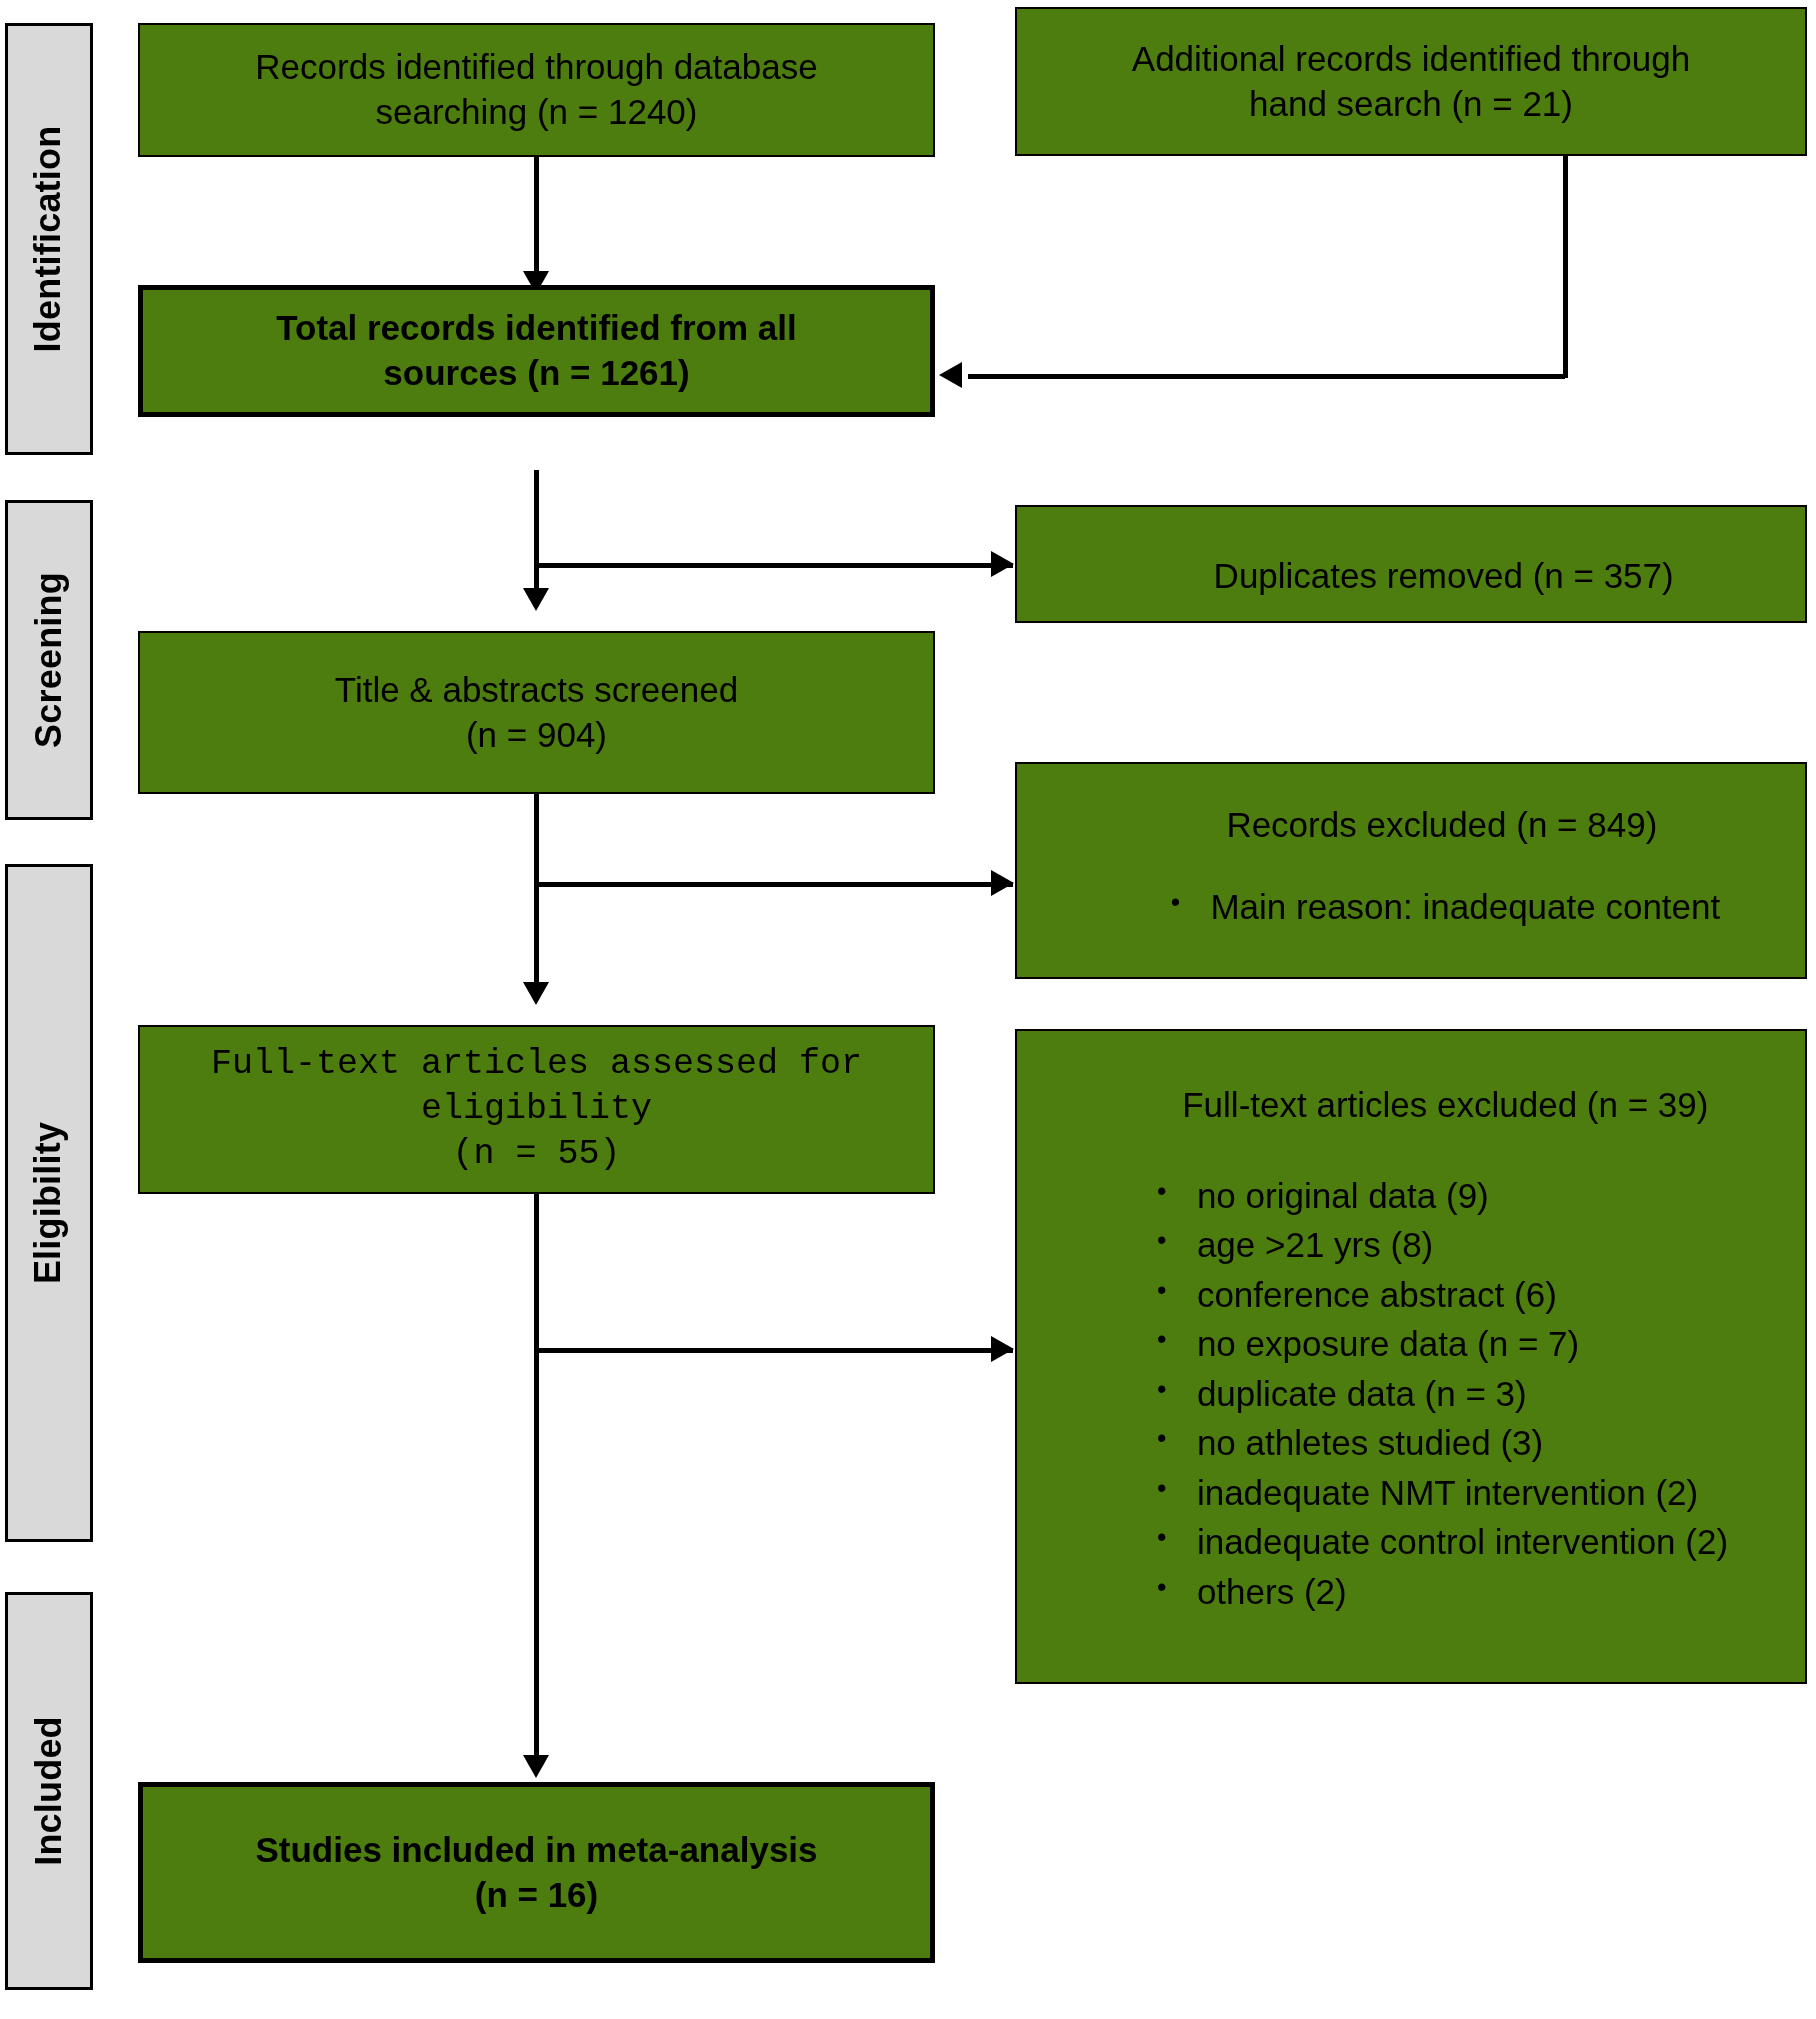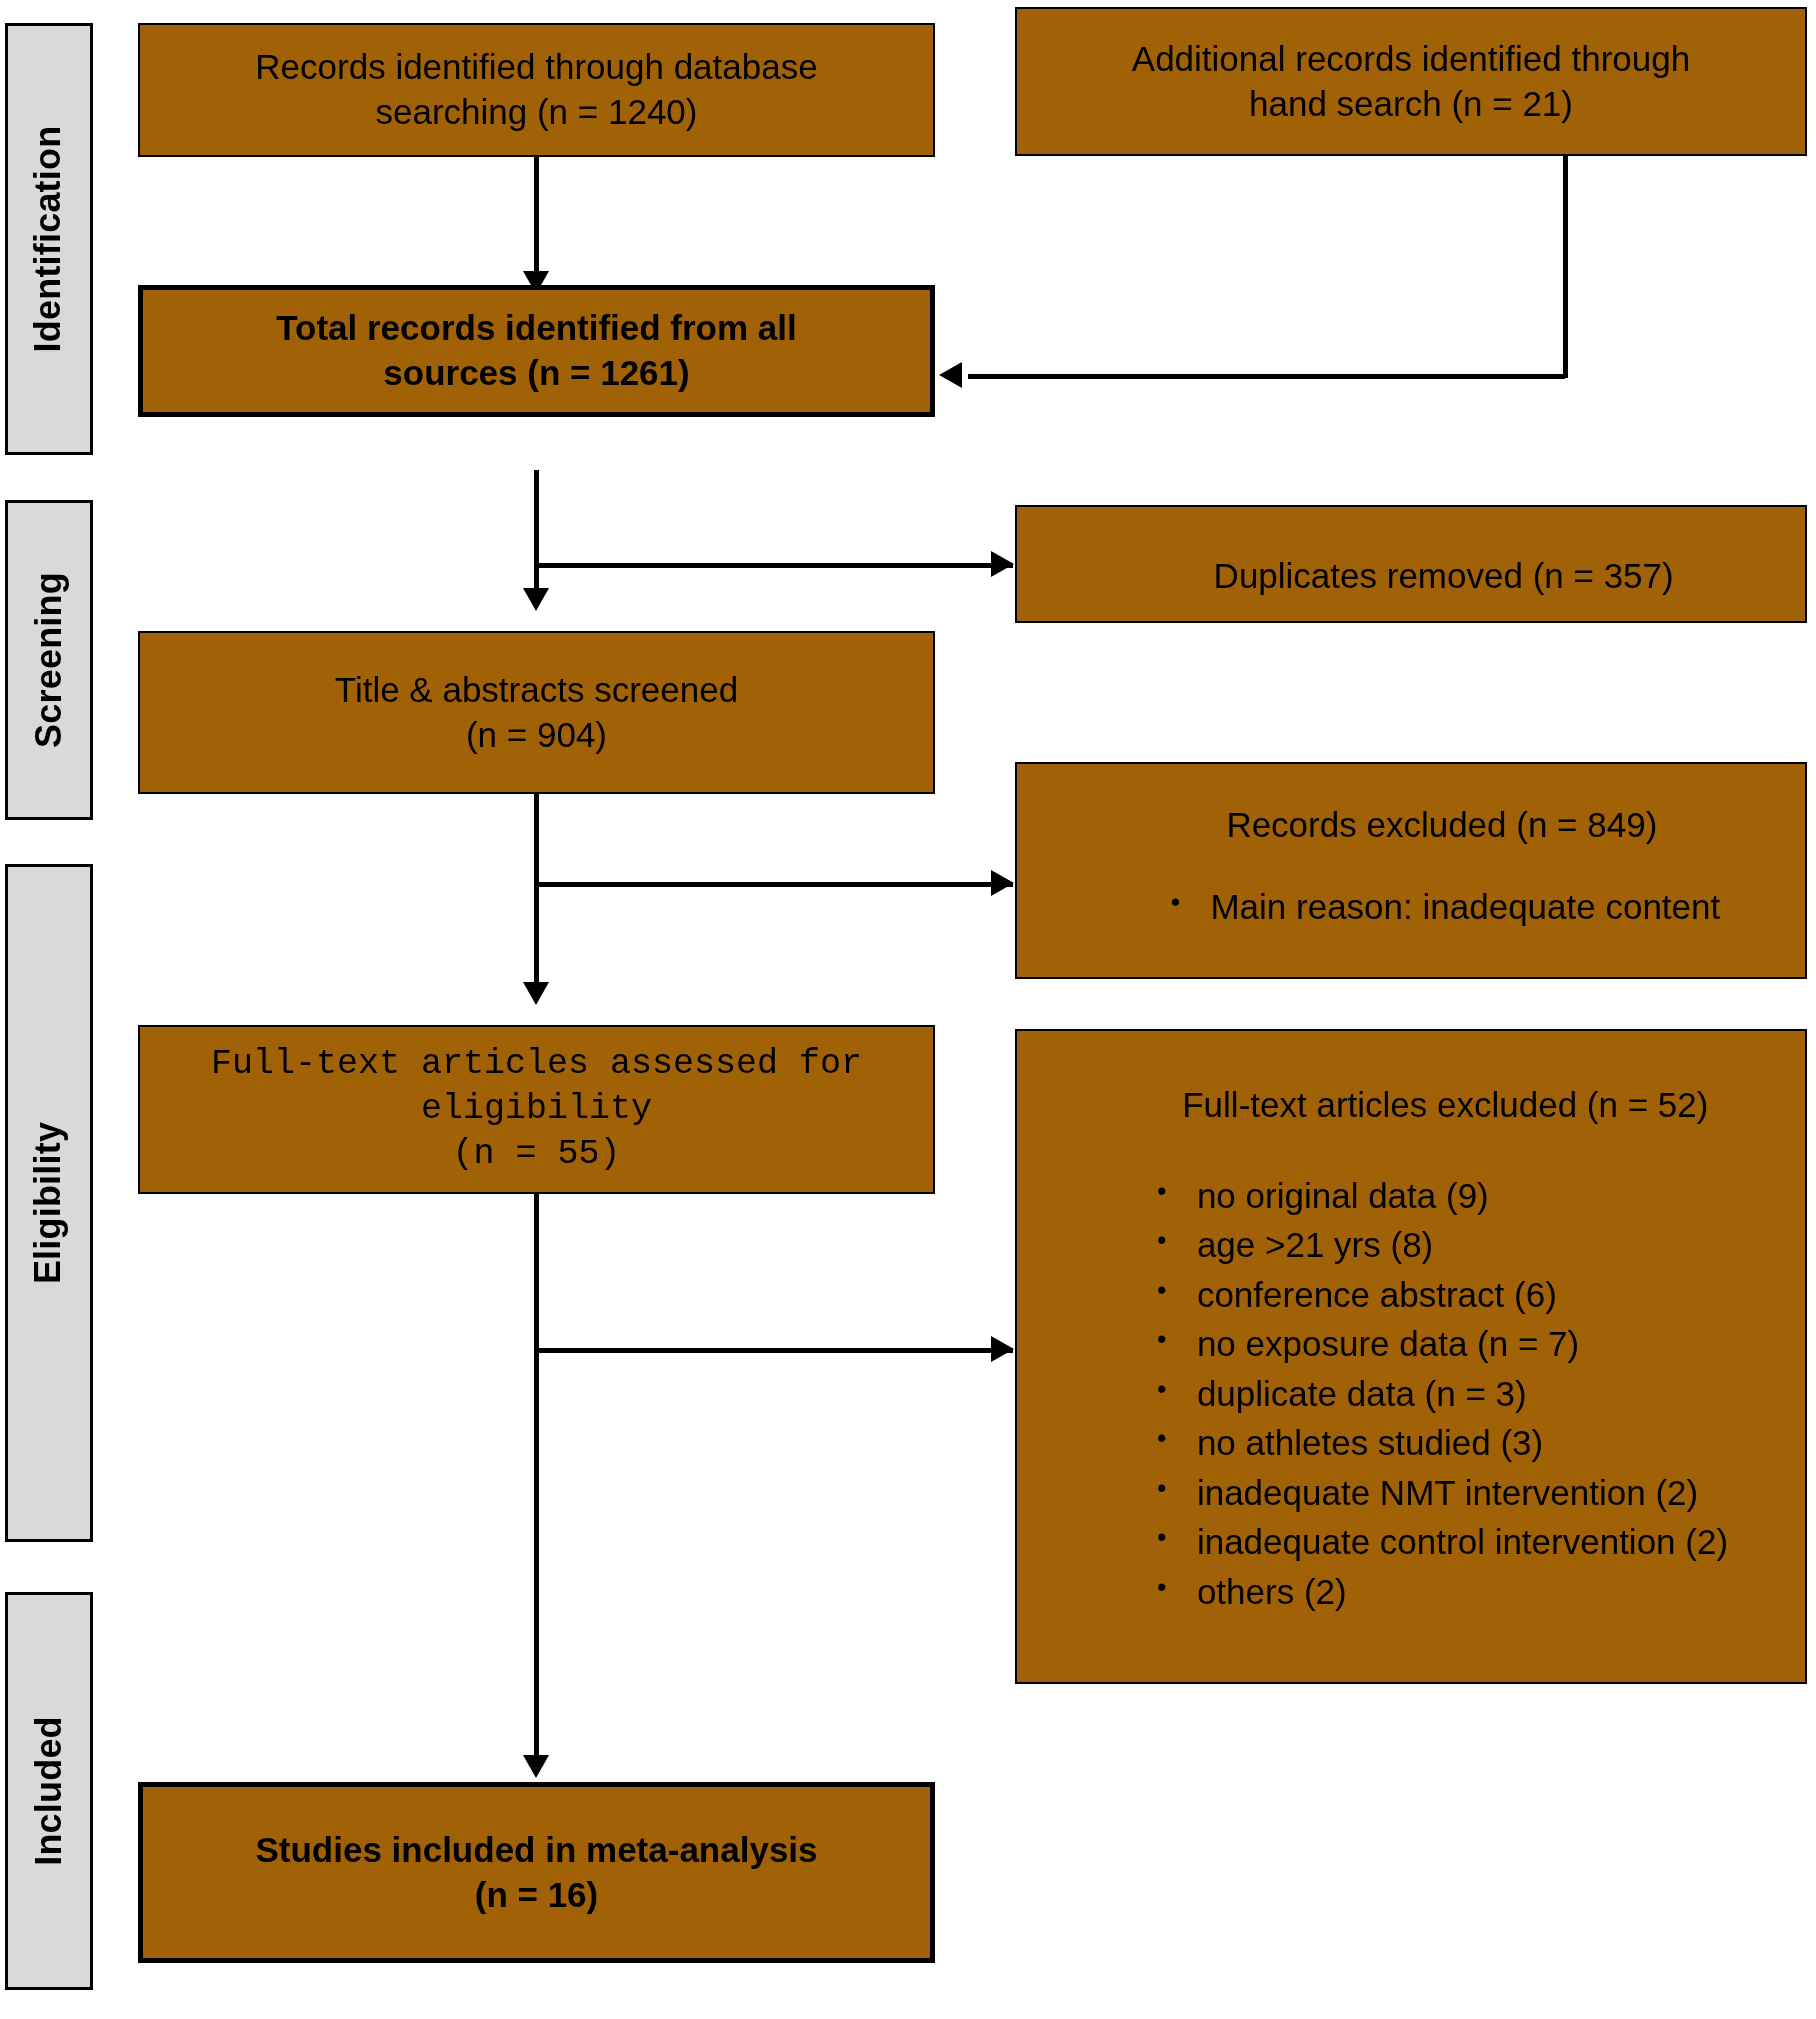--- a/index.html
+++ b/index.html
@@ -31,21 +31,21 @@
     white-space: nowrap;
     font-weight: bold;
     font-size: 36px;
     color: #000000;
     letter-spacing: 0.2px;
   }
 
   
   .node {
     position: absolute;
-    background: #a16207;
+    background: #4d7c0f;
     border: 2.7px solid #000000;
     box-sizing: border-box;
   }
   .node.thick {
     border-width: 5.4px;
   }
   .node-inner {
     width: 100%;
     height: 100%;
     display: flex;
@@ -226,21 +226,21 @@
 
   <div class="node" style="left:138px; top:1025px; width:797px; height:169px;font-family:Liberation Mono, monospace;">
     <div class="node-inner">
       <div class="node-text">Full-text articles assessed for eligibility</div>
       <div class="node-text">(n =  55)</div>
     </div>
   </div>
 
   <div class="node" style="left:1015px; top:1029px; width:792px; height:655px;">
     <div class="node-inner left-align" style="padding:40px 9px 0 65px;">
-      <div class="box-heading" style="margin-bottom:51px; padding-left:12.7px;">Full-text articles excluded (n =  52)</div>
+      <div class="box-heading" style="margin-bottom:51px; padding-left:12.7px;">Full-text articles excluded (n =  39)</div>
       <ul class="bullets">
         <li style="margin-bottom:14.5px;">no original data (9)</li>
         <li style="margin-bottom:14.5px;">age &gt;21 yrs (8)</li>
         <li style="margin-bottom:14.5px;">conference abstract (6)</li>
         <li style="margin-bottom:14.5px;">no exposure data (n = 7)</li>
         <li style="margin-bottom:14.5px;">duplicate data (n =  3)</li>
         <li style="margin-bottom:14.5px;">no athletes studied (3)</li>
         <li style="margin-bottom:14.5px;">inadequate NMT intervention (2)</li>
         <li style="margin-bottom:14.5px;">inadequate control intervention (2)</li>
         <li>others (2)</li>

